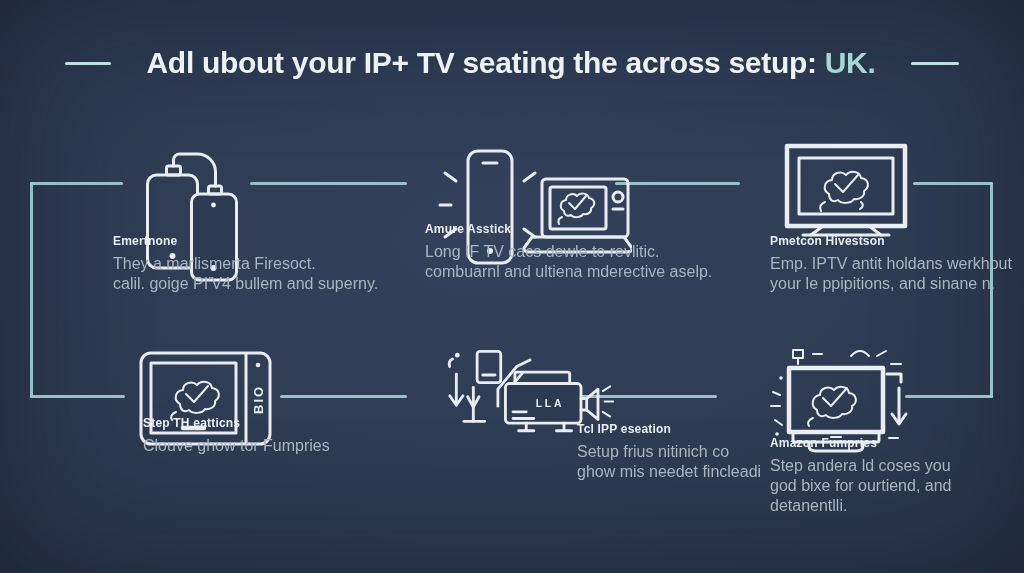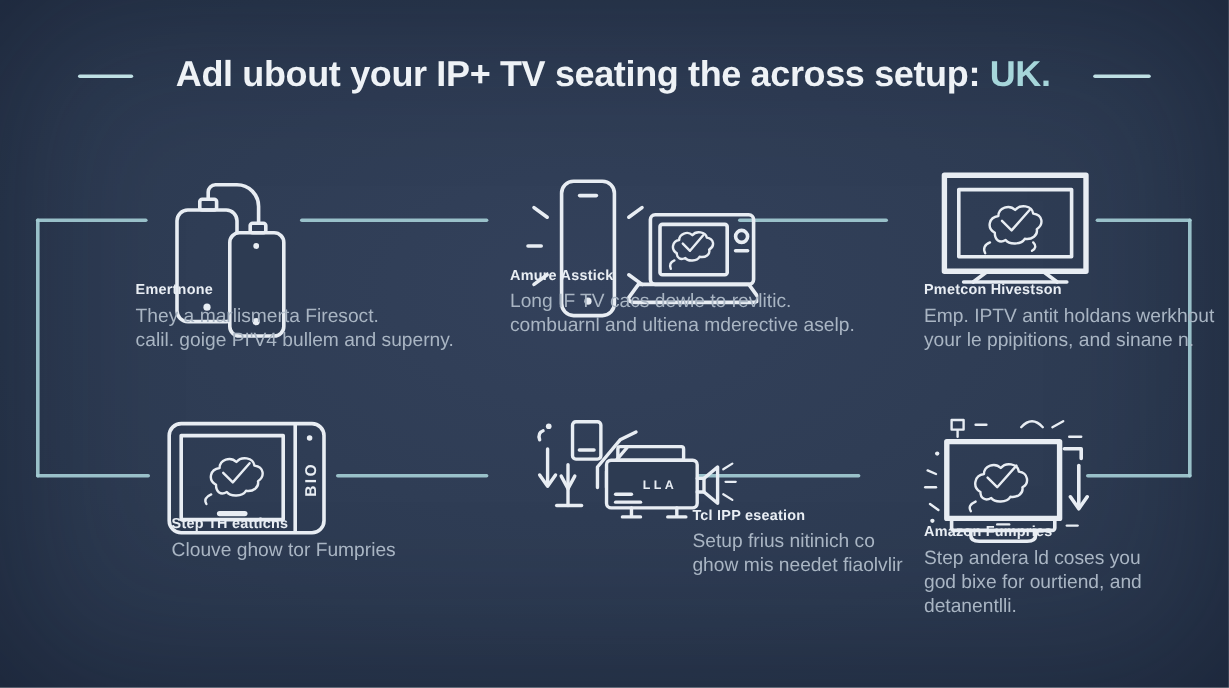--- a/index.html
+++ b/index.html
@@ -189,30 +189,30 @@
     <p class="step-line">Long IF TV cacs dewle to revlitic.</p>
     <p class="step-line">combuarnl and ultiena mderective aselp.</p>
   </div>
 
   <div class="step-text" style="left:770px;top:234px;width:250px">
     <p class="step-title">Pmetcon Hivestson</p>
     <p class="step-line">Emp. IPTV antit holdans werkhout</p>
     <p class="step-line">your le ppipitions, and sinane n.</p>
   </div>
 
-  <div class="step-text" style="left:143px;top:429px;width:260px">
+  <div class="step-text" style="left:143px;top:416px;width:260px">
     <p class="step-title">Step TH eatticns</p>
     <p class="step-line">Clouve ghow tor Fumpries</p>
   </div>
 
 
   <div class="step-text" style="left:577px;top:422px;width:185px">
     <p class="step-title">Tcl IPP eseation</p>
     <p class="step-line">Setup frius nitinich co</p>
-    <p class="step-line">ghow mis needet fiaolvlir</p>
+    <p class="step-line">ghow mis needet fincleadi</p>
   </div>
 
   <div class="step-text" style="left:770px;top:436px;width:230px">
     <p class="step-title">Amazon Fumpries</p>
     <p class="step-line">Step andera ld coses you</p>
     <p class="step-line">god bixe for ourtiend, and</p>
     <p class="step-line">detanentlli.</p>
   </div>
 
 </div>

